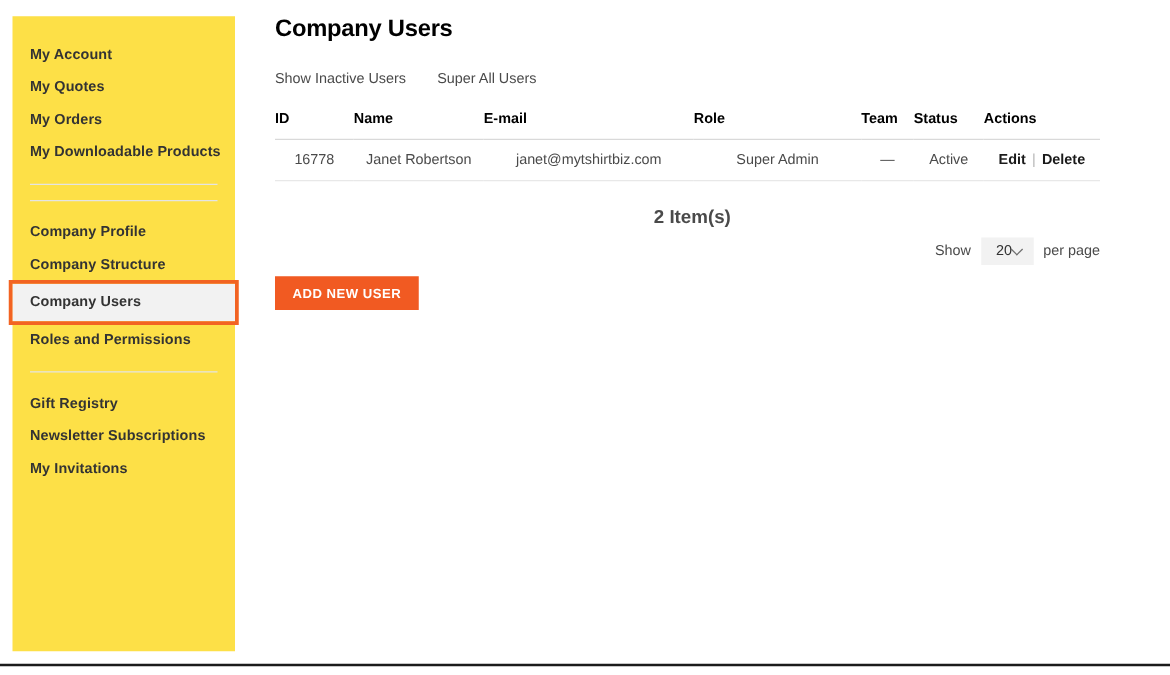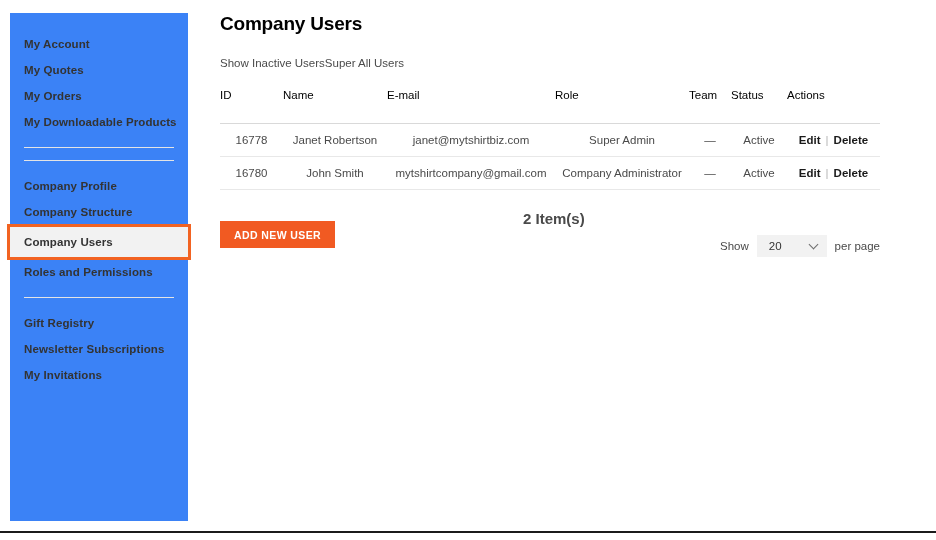--- a/index.html
+++ b/index.html
@@ -19,21 +19,21 @@
     background: #ffffff;
   }
 
   
   #sidebar {
     position: absolute;
     left: 10px;
     top: 13px;
     width: 178px;
     height: 508px;
-    background: #3b82f6;
+    background: #fde047;
     padding: 18px 0 14px 0;
   }
 
   .nav-group { padding: 0; }
 
   .nav-divider {
     height: 1px;
     background: #e4e4e4;
     margin: 12px 14px 12px 14px;
   }
@@ -71,43 +71,44 @@
   #page-title {
     font-size: 19px;
     font-weight: bold;
     color: #000000;
     letter-spacing: -0.2px;
     margin-bottom: 22px;
   }
 
   #filter-links {
     display: flex;
+    gap: 25px;
     margin-bottom: 20px;
   }
 
   .filter-link {
     font-size: 11.5px;
     color: #4a4a4a;
     cursor: pointer;
     white-space: nowrap;
   }
 
   
   table#users-table {
     width: 660px;
     border-collapse: collapse;
     table-layout: fixed;
   }
 
   table#users-table th {
     text-align: left;
     font-size: 11.5px;
-    font-weight: normal;
+    font-weight: bold;
     color: #000000;
-    padding: 0 0 22px 0;
+    padding: 0 0 10px 0;
     border-bottom: 1px solid #d9d9d9;
     white-space: nowrap;
   }
 
   table#users-table td {
     text-align: center;
     font-size: 11.5px;
     color: #4a4a4a;
     padding: 10px 0 10px 0;
     border-bottom: 1px solid #e8e8e8;
@@ -166,21 +167,21 @@
     gap: 8px;
     font-size: 11.5px;
     color: #4a4a4a;
     white-space: nowrap;
   }
 
   #limiter-select {
     display: inline-flex;
     align-items: center;
     justify-content: space-between;
-    gap: 28px;
+    gap: 0;
     background: #f2f2f2;
     border: none;
     height: 22px;
     padding: 0 8px 0 12px;
     font-size: 11.5px;
     color: #333333;
     cursor: pointer;
   }
 
   .chevron {
@@ -290,31 +291,20 @@
           <td class="col-id">16778</td>
           <td class="col-name">Janet Robertson</td>
           <td class="col-email">janet@mytshirtbiz.com</td>
           <td class="col-role">Super Admin</td>
           <td class="col-team cell-team">—</td>
           <td class="col-status cell-status">Active</td>
           <td class="col-actions actions-cell">
             <span class="action-link">Edit</span><span class="action-sep">|</span><span class="action-link">Delete</span>
           </td>
         </tr>
-        <tr>
-          <td class="col-id">16780</td>
-          <td class="col-name">John Smith</td>
-          <td class="col-email">mytshirtcompany@gmail.com</td>
-          <td class="col-role">Company Administrator</td>
-          <td class="col-team cell-team">—</td>
-          <td class="col-status cell-status">Active</td>
-          <td class="col-actions actions-cell">
-            <span class="action-link">Edit</span><span class="action-sep">|</span><span class="action-link">Delete</span>
-          </td>
-        </tr>
       </tbody>
     </table>
 
     <div id="toolbar">
       <div id="item-count">2 Item(s)</div>
 
       <div id="limiter">
         <span>Show</span>
         <span id="limiter-select">
           <span>20</span>

